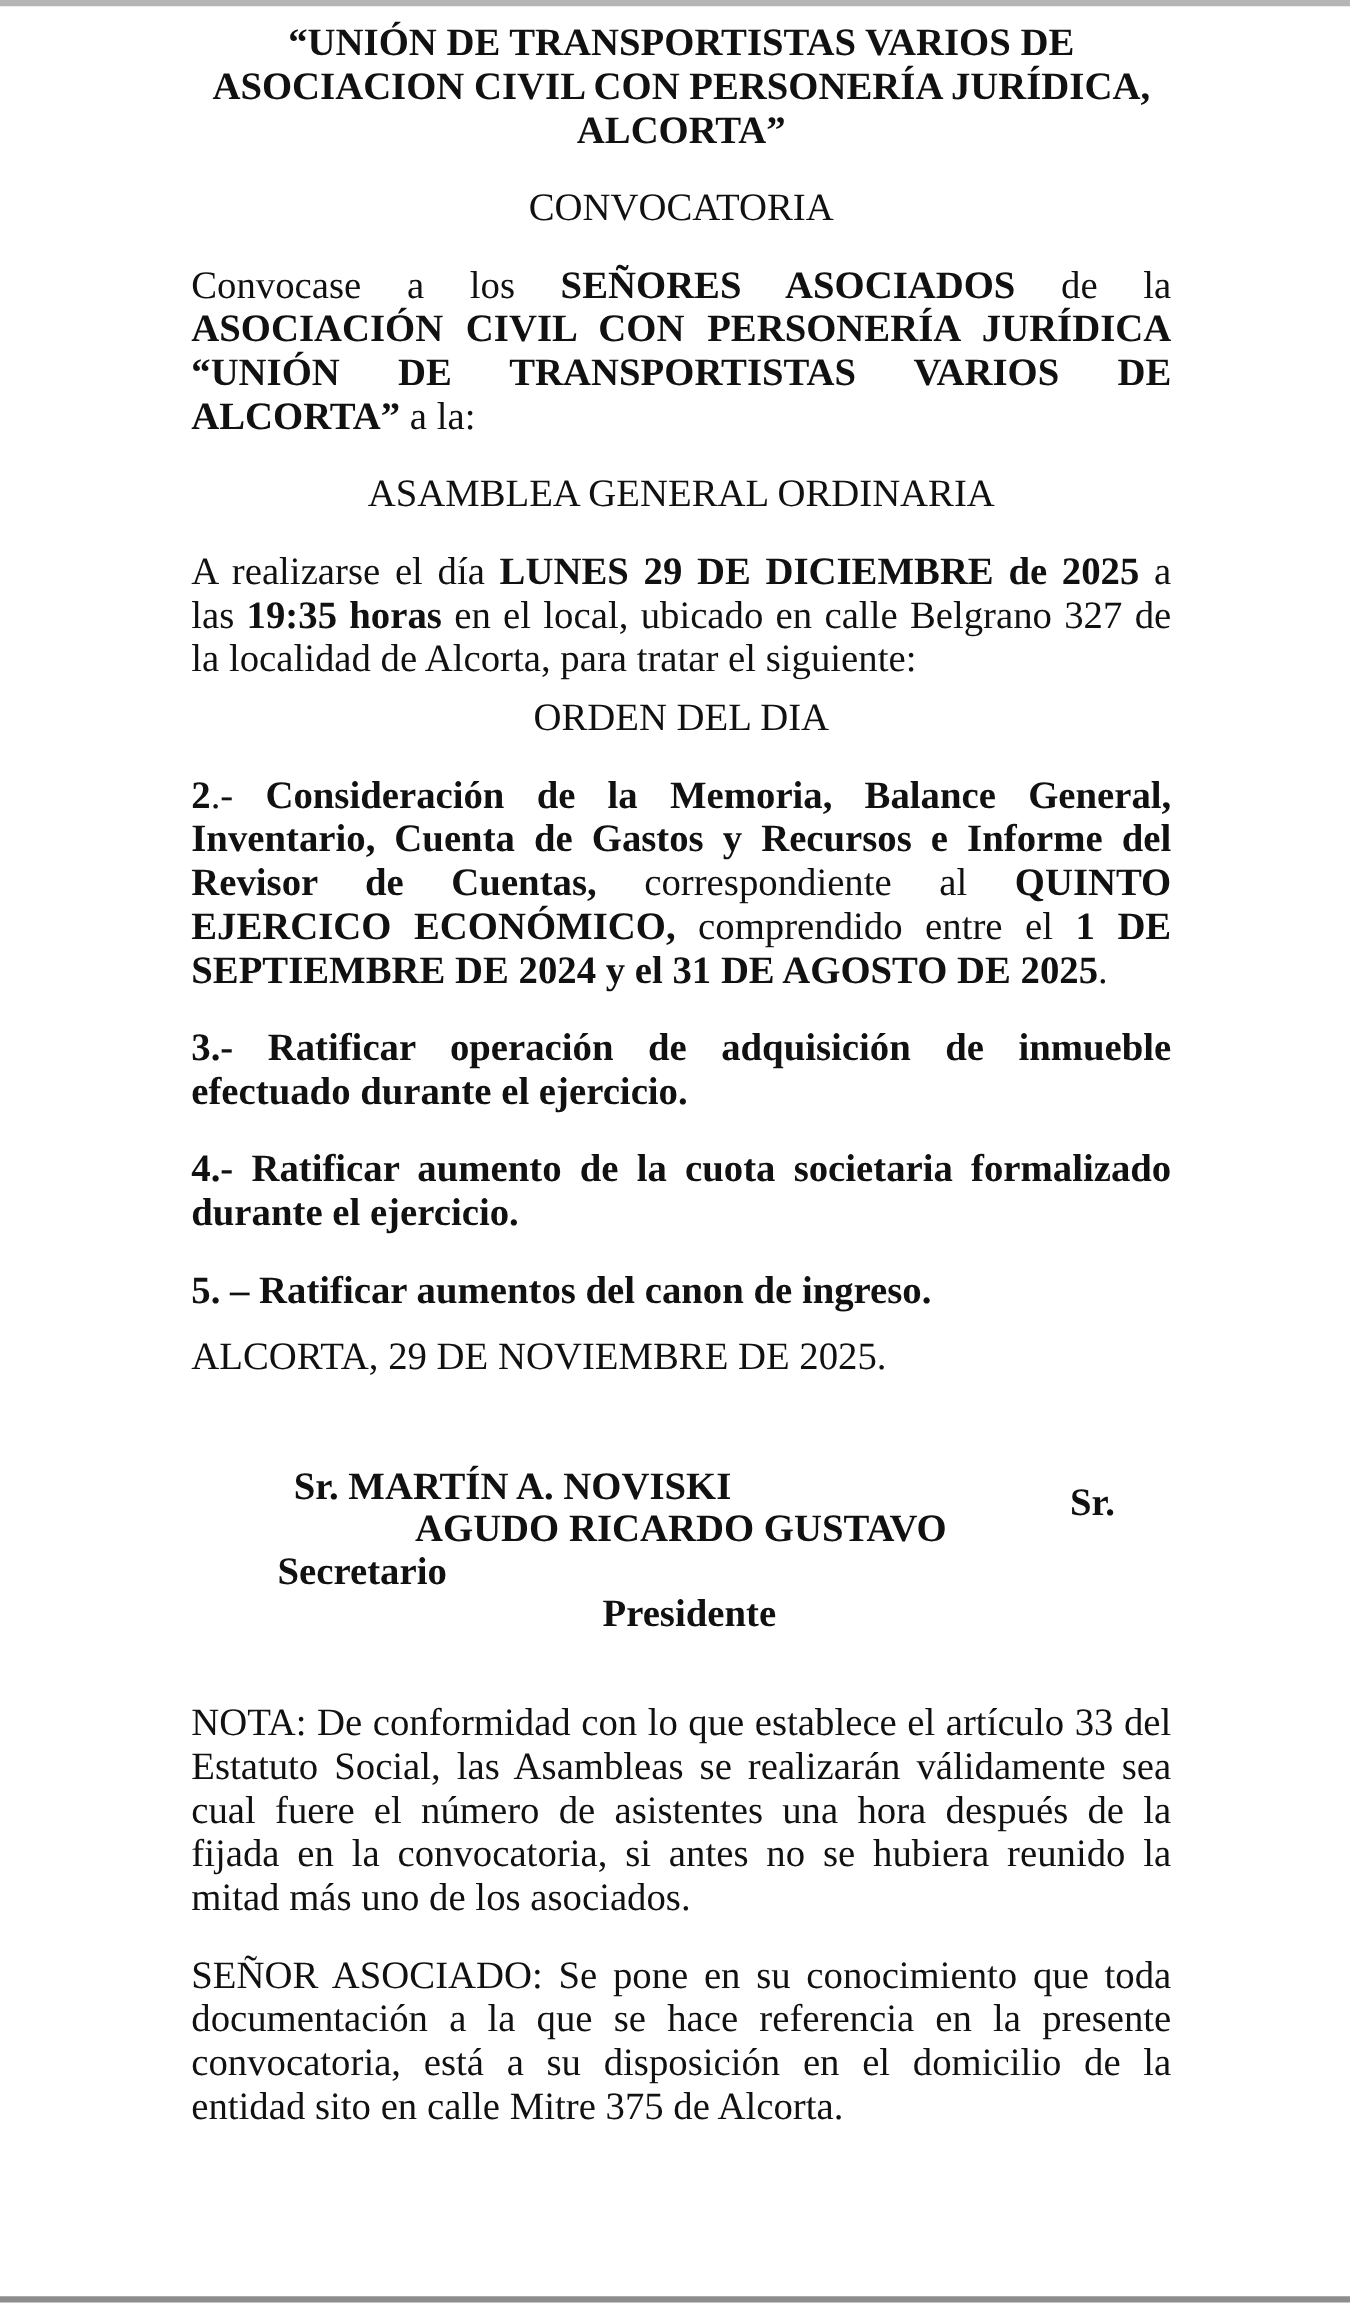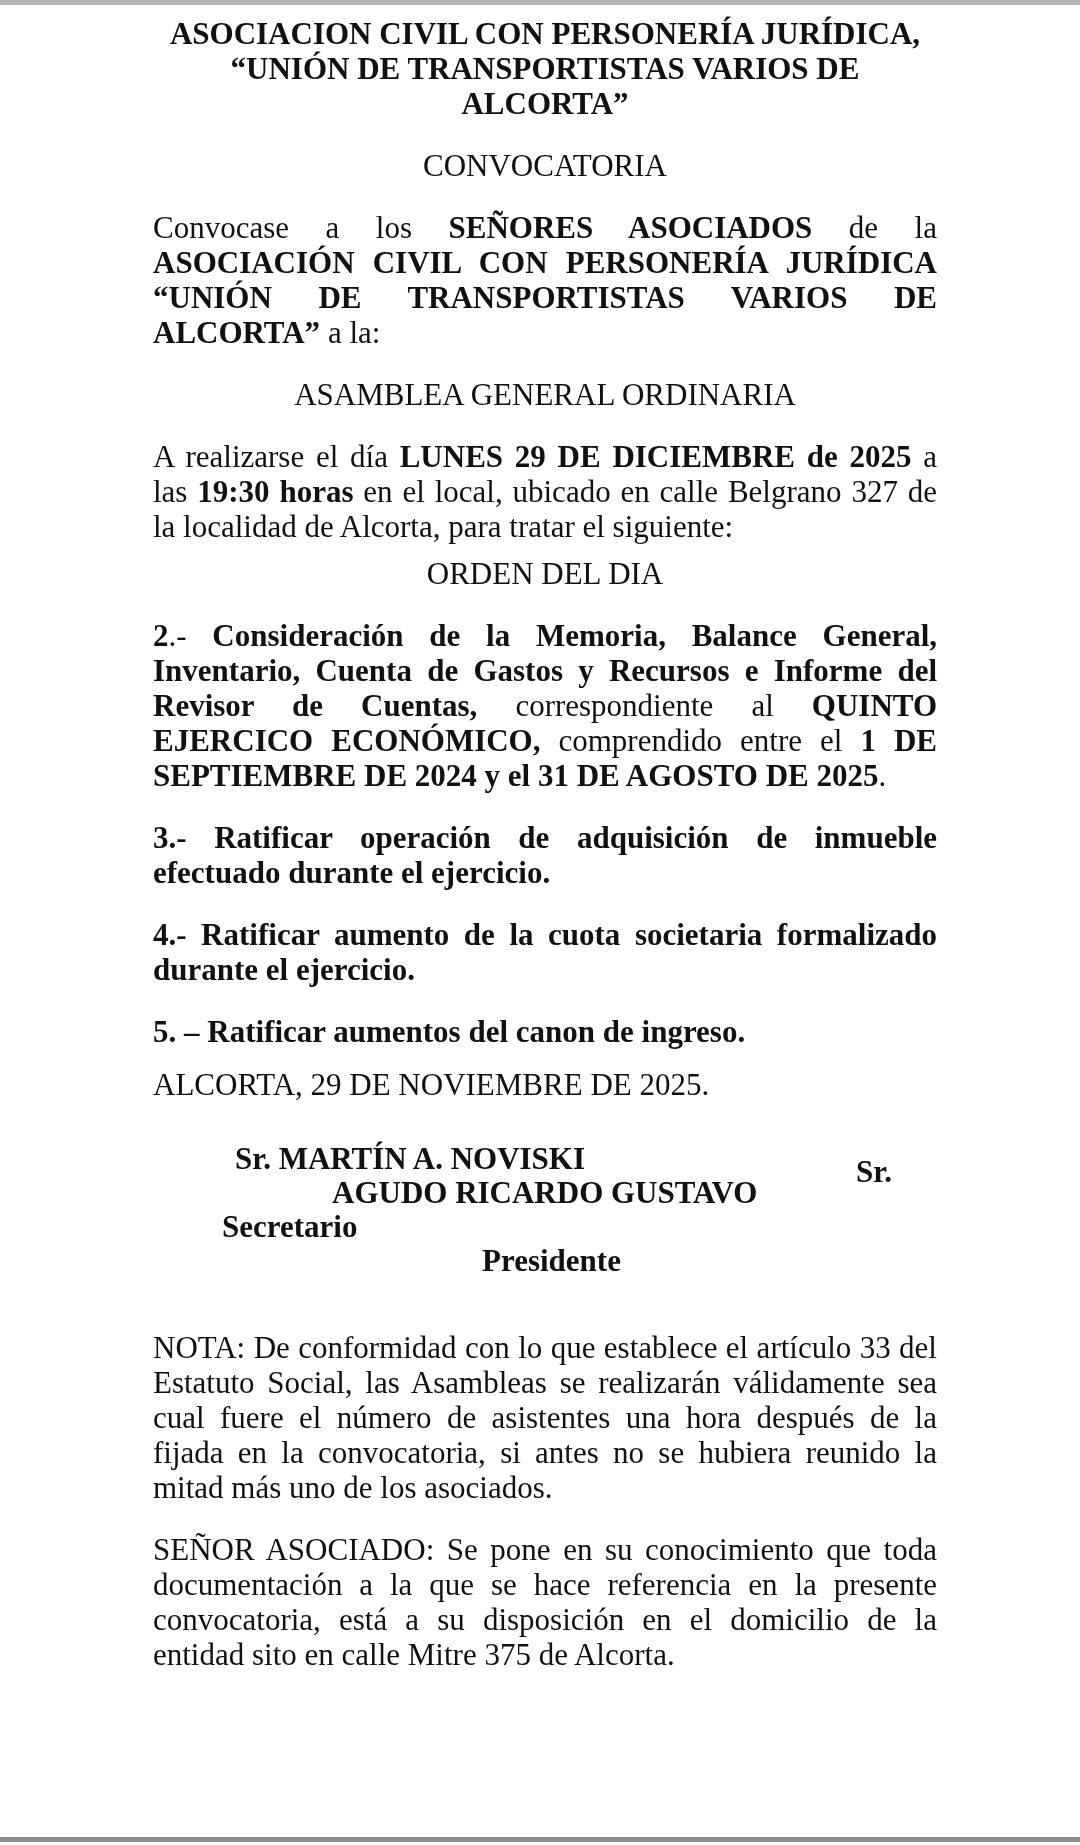--- a/index.html
+++ b/index.html
@@ -37,52 +37,52 @@
   .heading.orden { margin-top: 12px; }
   .para {
     margin-top: 27px;
     text-align: justify;
   }
   .date-line {
     margin-top: 18px;
     text-align: left;
   }
   .sig-block {
-    margin-top: 40px;
+    margin-top: 70px;
     font-weight: bold;
     line-height: 34px;
   }
   .sig-line1 { position: relative; padding-left: 82px; }
   .sig-right { position: absolute; left: 703px; top: 13px; }
   .sig-line2 { padding-left: 179px; }
   .sig-line3 { padding-left: 69px; }
   .sig-line4 { padding-left: 329px; }
   .nota { margin-top: 52px; }
   b { font-weight: bold; }
 </style>
 </head>
 <body>
 
 <div class="scanbar-top"></div>
 
 <div class="doc">
 
   <div class="title">
+    <div>“UNIÓN DE TRANSPORTISTAS VARIOS DE</div>
     <div>ASOCIACION CIVIL CON PERSONERÍA JURÍDICA,</div>
-    <div>“UNIÓN DE TRANSPORTISTAS VARIOS DE</div>
     <div>ALCORTA”</div>
   </div>
 
   <div class="heading">CONVOCATORIA</div>
 
   <div class="para"><span>Convocase a los </span><b>SEÑORES ASOCIADOS</b><span> de la </span><b>ASOCIACIÓN CIVIL CON PERSONERÍA JURÍDICA “UNIÓN DE TRANSPORTISTAS VARIOS DE ALCORTA”</b><span> a la:</span></div>
 
   <div class="heading">ASAMBLEA GENERAL ORDINARIA</div>
 
-  <div class="para"><span>A realizarse el día </span><b>LUNES 29 DE DICIEMBRE de 2025</b><span> a las </span><b>19:30 horas</b><span> en el local, ubicado en calle Belgrano 327 de la localidad de Alcorta, para tratar el siguiente:</span></div>
+  <div class="para"><span>A realizarse el día </span><b>LUNES 29 DE DICIEMBRE de 2025</b><span> a las </span><b>19:35 horas</b><span> en el local, ubicado en calle Belgrano 327 de la localidad de Alcorta, para tratar el siguiente:</span></div>
 
   <div class="heading orden">ORDEN DEL DIA</div>
 
   <div class="para"><b>2</b><span>.- </span><b>Consideración de la Memoria, Balance General, Inventario, Cuenta de Gastos y Recursos e Informe del Revisor de Cuentas,</b><span> correspondiente al </span><b>QUINTO EJERCICO ECONÓMICO,</b><span> comprendido entre el </span><b>1 DE SEPTIEMBRE DE 2024 y el 31 DE AGOSTO DE 2025</b><span>.</span></div>
   <div class="para"><b>3.- Ratificar operación de adquisición de inmueble efectuado durante el ejercicio.</b></div>
   <div class="para"><b>4.- Ratificar aumento de la cuota societaria formalizado durante el ejercicio.</b></div>
   <div class="para"><b>5. – Ratificar aumentos del canon de ingreso.</b></div>
 
   <div class="date-line">ALCORTA, 29 DE NOVIEMBRE DE 2025.</div>
 

